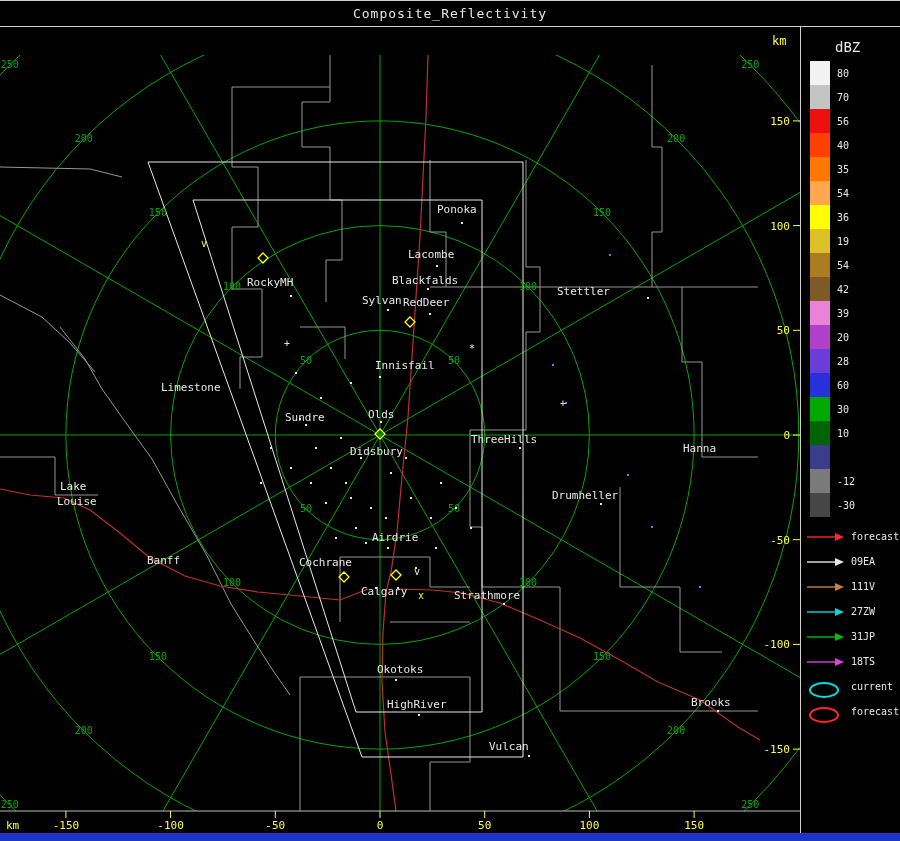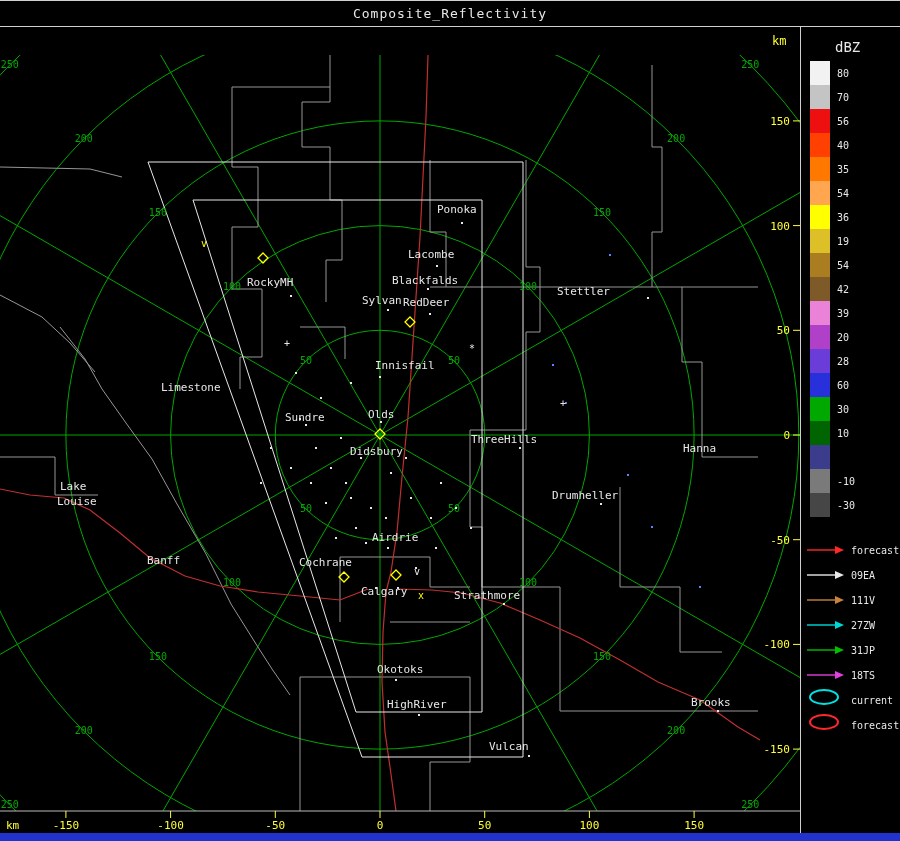--- a/index.html
+++ b/index.html
@@ -13,21 +13,21 @@
   .km-top{position:absolute;left:772px;top:34px;color:#ffff33;font-size:12px;}
   #radar-svg{position:absolute;left:0;top:27px;}
   .scale-panel{position:absolute;left:800px;top:27px;width:100px;height:806px;box-sizing:border-box;
        border-left:1px solid #cfcfcf;background:#000;}
   .dbz-title{color:#e8e8e8;font-size:14px;margin:12px 0 6px 34px;}
   .scale-rows{margin-left:9px;}
   .scale-row{display:flex;align-items:center;height:24px;}
   .scale-box{width:20px;height:24px;}
   .scale-label{color:#e8e8e8;font-size:10px;line-height:11px;margin-left:7px;}
   .legend{margin:14px 0 0 6px;}
-  .legend-row{display:flex;align-items:flex-end;height:25px;color:#e8e8e8;font-size:10px;}
+  .legend-row{display:flex;align-items:flex-start;height:25px;color:#e8e8e8;font-size:10px;}
   .legend-icon{margin-right:6px;flex:0 0 auto;}
   .bottom-bar{position:absolute;left:0;top:833px;width:900px;height:8px;}
 </style>
 </head>
 <body>
 
 <div class="app">
 
   <div class="titlebar">
     <span>Composite_Reflectivity</span>
@@ -300,21 +300,21 @@
         <div class="scale-row">
           <div class="scale-box" style="background: rgb(0, 100, 0);"></div>
           <div class="scale-label">10</div>
         </div>
         <div class="scale-row">
           <div class="scale-box" style="background: rgb(60, 60, 140);"></div>
           <div class="scale-label"></div>
         </div>
         <div class="scale-row">
           <div class="scale-box" style="background: rgb(122, 122, 122);"></div>
-          <div class="scale-label">-10</div>
+          <div class="scale-label">-12</div>
         </div>
         <div class="scale-row">
           <div class="scale-box" style="background: rgb(70, 70, 70);"></div>
           <div class="scale-label">-30</div>
         </div>
       </div>
     <div class="legend" id="legend">
         <div class="legend-row">
           <svg width="38" height="12" class="legend-icon">
             <line x1="0" y1="6" x2="28" y2="6" stroke="#ff2828" stroke-width="1.4"></line>

